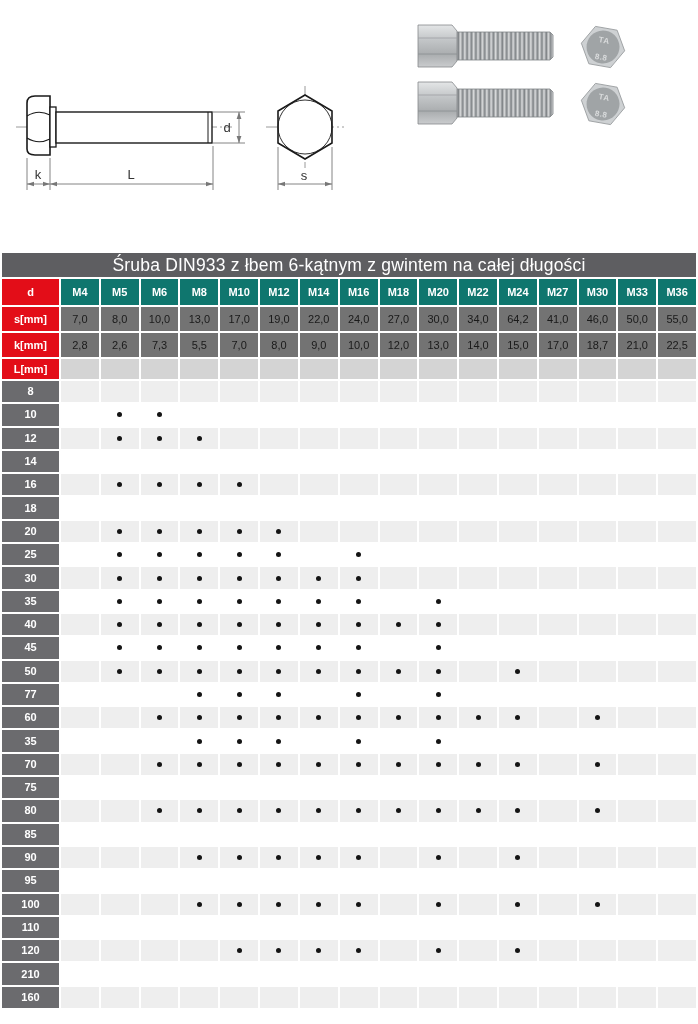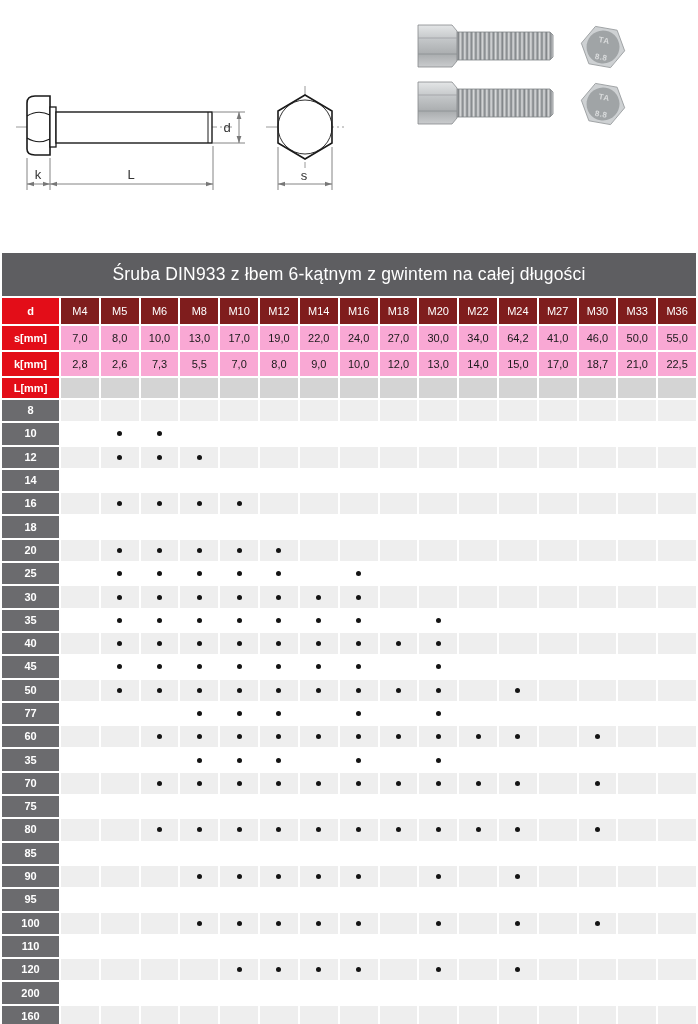--- a/index.html
+++ b/index.html
@@ -6,36 +6,36 @@
   body {
     width:698px; height:1024px; position:relative; overflow:hidden;
     font-family:"Liberation Sans", sans-serif;
     -webkit-font-smoothing:antialiased;
   }
   .drawing-svg { position:absolute; left:0; top:0; }
   .photos-svg  { position:absolute; left:400px; top:8px; }
 
   .datasheet { position:absolute; left:2px; top:253px; width:694px; }
   .table-title {
-    height:43px; background:#5e5e61; color:#ffffff;
+    height:24px; background:#5e5e61; color:#ffffff;
     display:flex; align-items:center; justify-content:center;
     font-size:17.5px; letter-spacing:.2px;
   }
   .grid {
     margin-top:2px;
     display:grid;
     grid-template-columns:57px repeat(16, 1fr);
     grid-template-rows:26px 24px 24px 20px repeat(27, 21.3px);
     gap:2px;
     background:#ffffff;
   }
   .cell { display:flex; align-items:center; justify-content:center; font-size:11px; line-height:1; }
   .cell.red      { background:#e30d18; color:#ffffff; font-weight:bold; }
-  .cell.sizehead { background:#7f1d1d; color:#ffffff; font-weight:normal; }
-  .cell.val      { background:#f9a8d4; color:#1a1a1a; }
+  .cell.sizehead { background:#0f766e; color:#ffffff; font-weight:bold; }
+  .cell.val      { background:#737373; color:#1a1a1a; }
   .cell.lrow     { background:#d4d4d4; }
   .cell.lenlabel { background:#6b6b6e; color:#ffffff; font-weight:bold; }
   .cell.gray     { background:#eeeeee; }
   .cell.white    { background:#ffffff; }
   .dot { width:5px; height:5px; border-radius:50%; background:#141414; display:block; }
 
   .dim-text { font-size:13px; fill:#333333; }
   .mark-text { font-size:8px; font-weight:bold; fill:#d9dbdc; letter-spacing:.5px; }
 </style>
 </head>
@@ -880,21 +880,21 @@
         <span class="dot"></span>
       </div>
       <div class="cell gray"></div>
       <div class="cell gray">
         <span class="dot"></span>
       </div>
       <div class="cell gray"></div>
       <div class="cell gray"></div>
       <div class="cell gray"></div>
       <div class="cell gray"></div>
-      <div class="cell lenlabel">200</div>
+      <div class="cell lenlabel">210</div>
       <div class="cell white"></div>
       <div class="cell white"></div>
       <div class="cell white"></div>
       <div class="cell white"></div>
       <div class="cell white"></div>
       <div class="cell white"></div>
       <div class="cell white"></div>
       <div class="cell white"></div>
       <div class="cell white"></div>
       <div class="cell white"></div>

